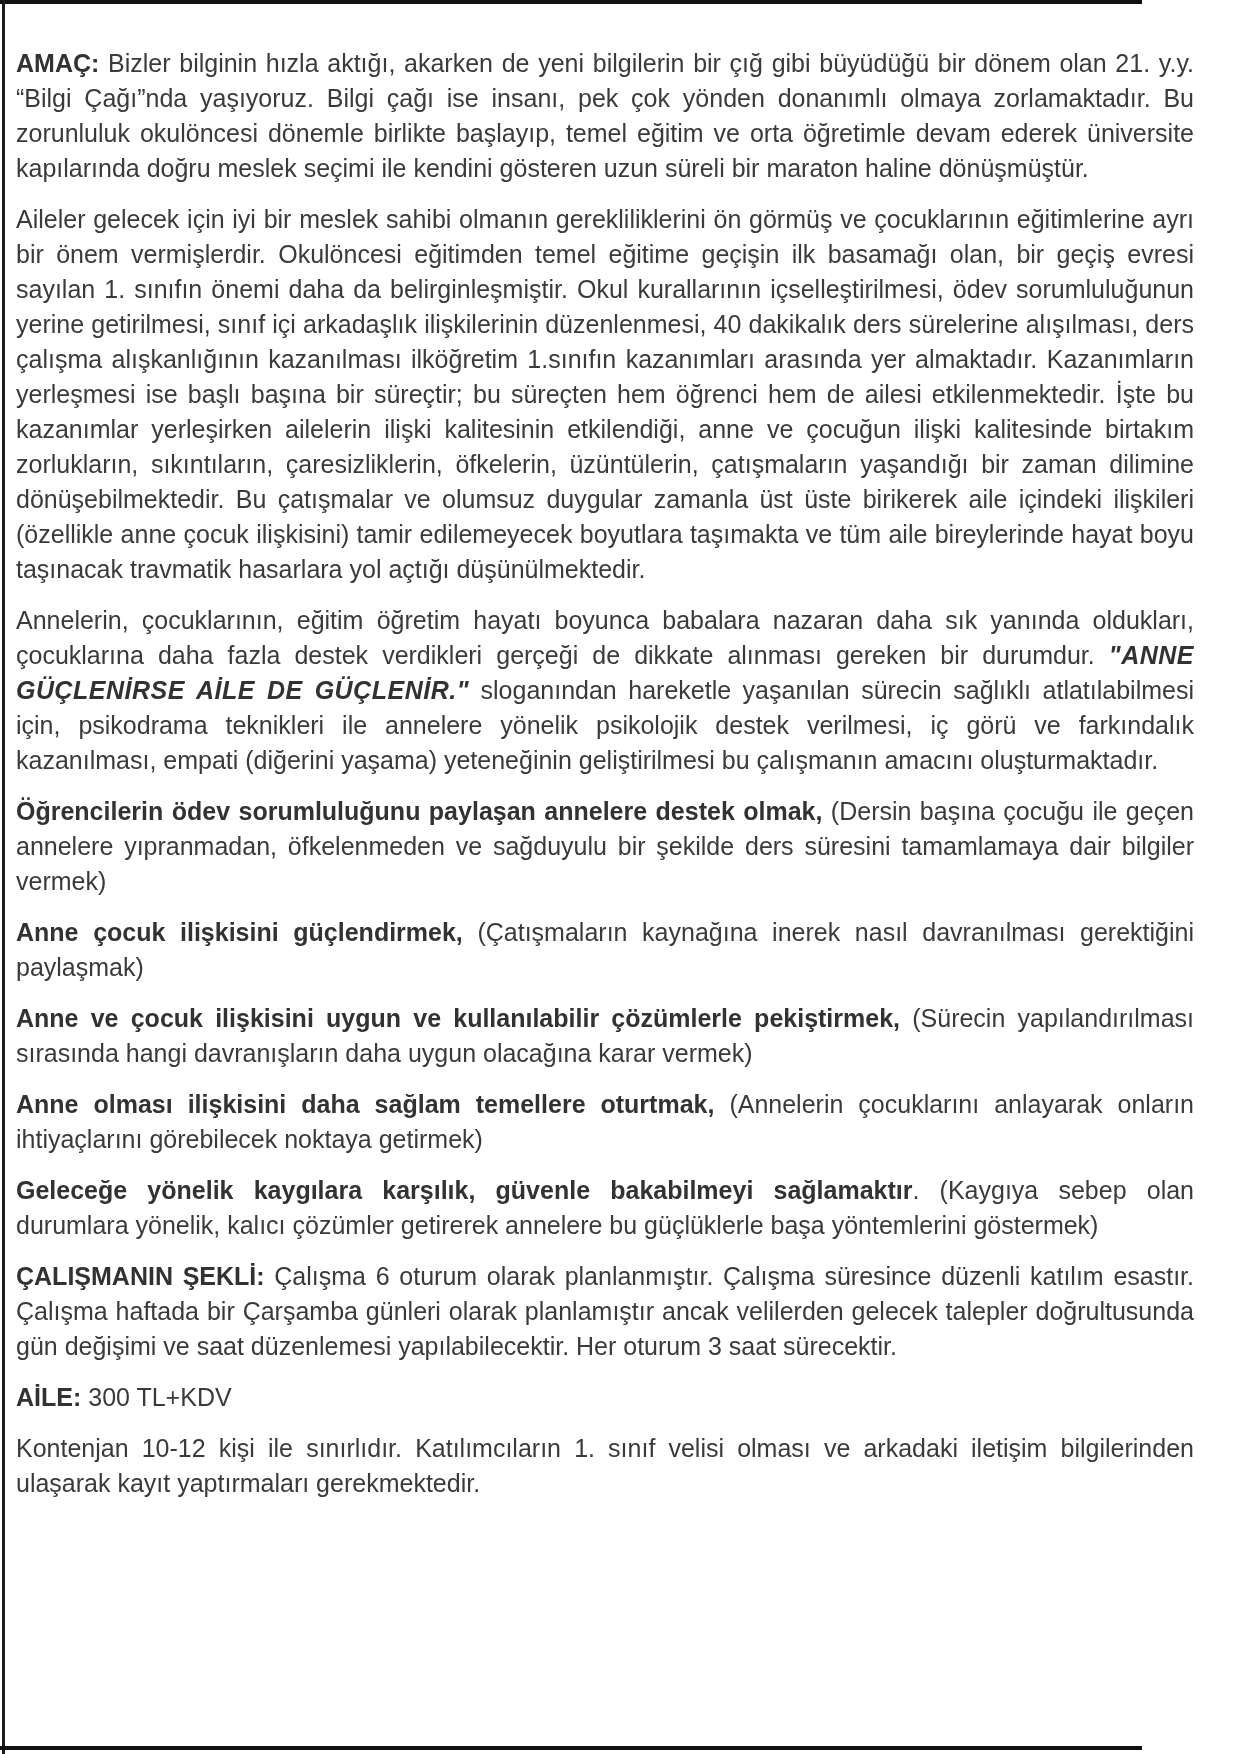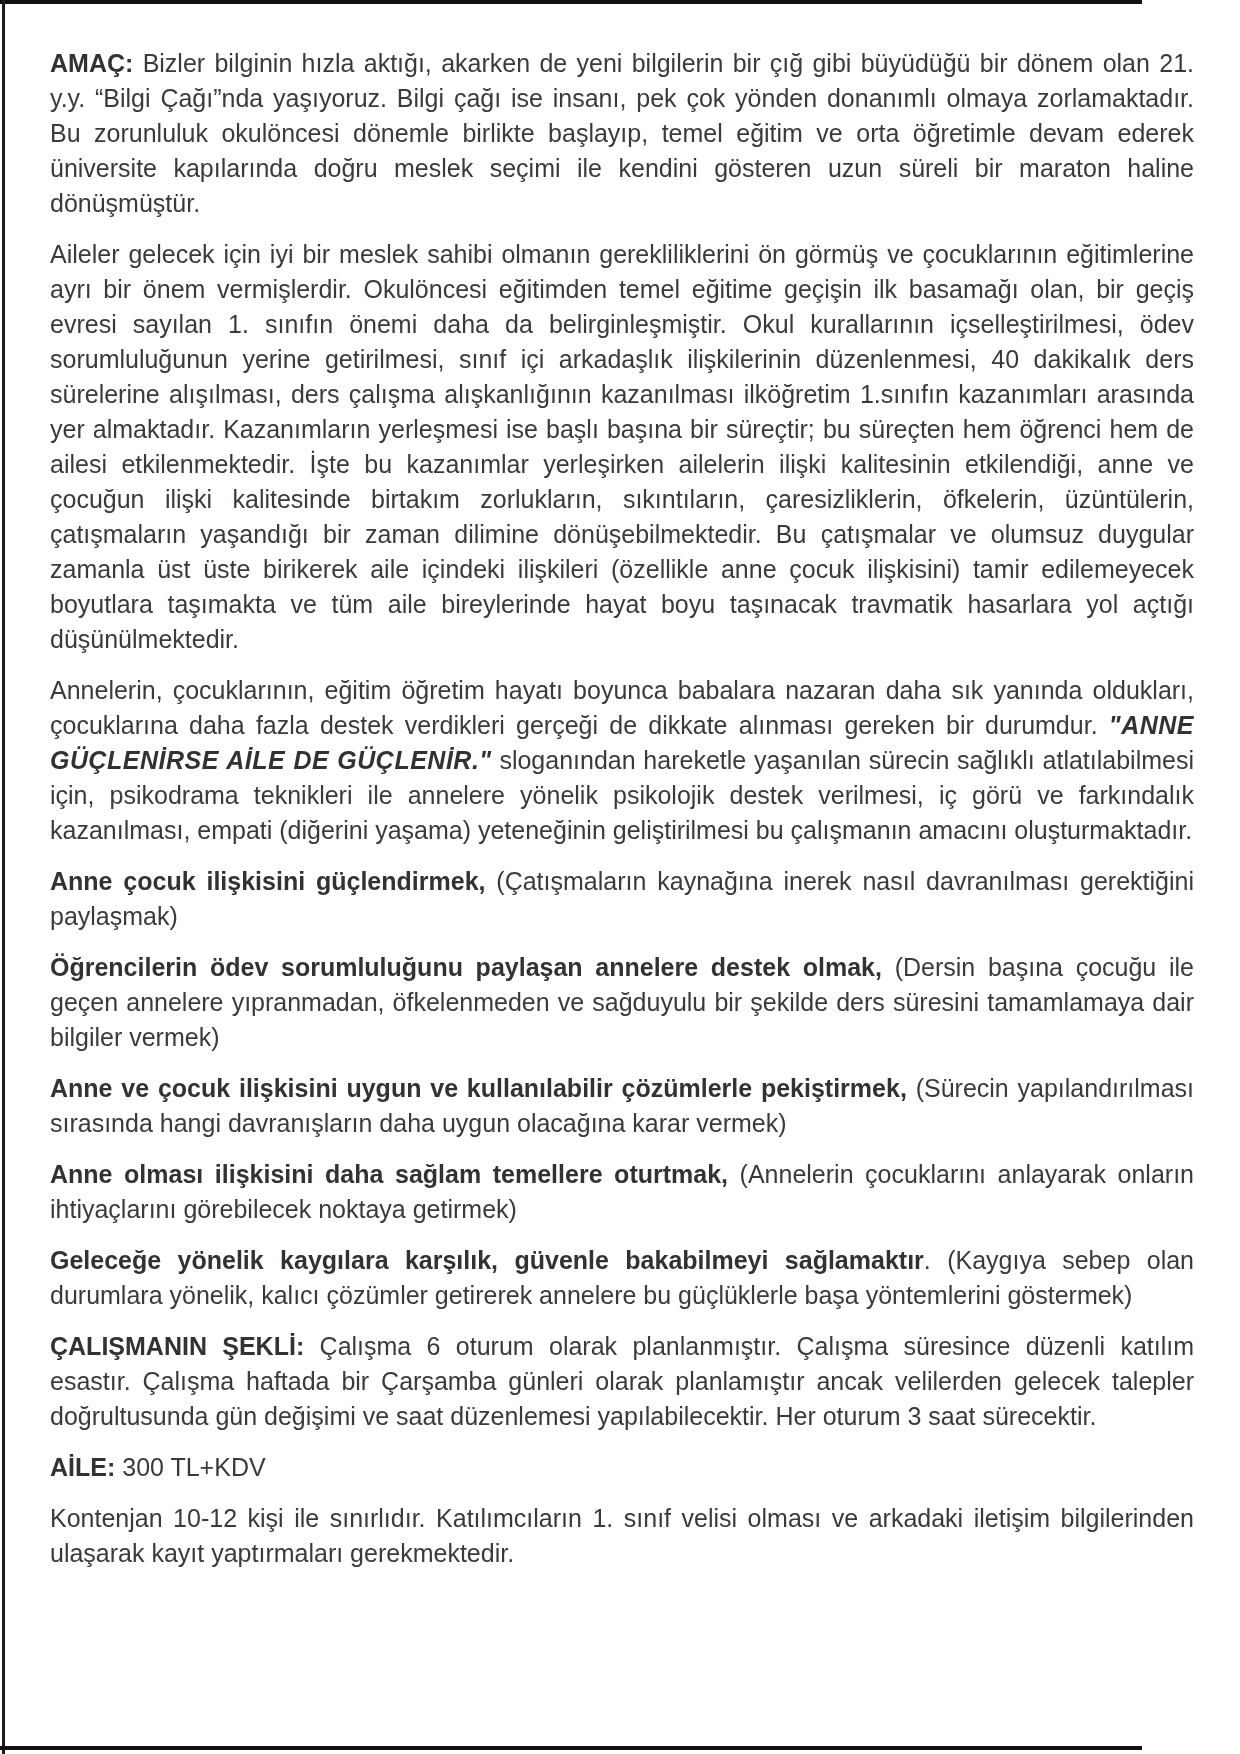--- a/index.html
+++ b/index.html
@@ -22,21 +22,21 @@
   }
   .border-bottom {
     position: absolute; left: 0; top: 1746px;
     width: 1142px; height: 4px; background: #111111;
   }
   .content {
     position: absolute;
     left: 0; top: 0;
     box-sizing: border-box;
     width: 1240px;
-    padding: 46px 46px 0 50px;
+    padding: 46px 46px 0 16px;
     font-size: 25px;
     line-height: 35px;
     text-align: justify;
     hyphens: auto;
     -webkit-hyphens: auto;
   }
   .content p { margin: 0 0 16px 0; }
   b.lead { font-weight: bold; color: #343231; }
   b.slogan { font-weight: bold; font-style: italic; color: #343231; letter-spacing: 0.5px; }
 </style>
@@ -50,23 +50,23 @@
 
   <div class="content">
 
     <p><b class="lead">AMAÇ:</b><span> Bizler bilginin hızla aktığı, akarken de yeni bilgilerin bir çığ gibi büyüdüğü bir dönem olan 21. y.y. “Bilgi Çağı”nda yaşıyoruz. Bilgi çağı ise insanı, pek çok yönden donanımlı olmaya zorlamaktadır. Bu zorunluluk okulöncesi dönemle birlikte başlayıp, temel eğitim ve orta öğretimle devam ederek üniversite kapılarında doğru meslek seçimi ile kendini gösteren uzun süreli bir maraton haline dönüşmüştür.</span></p>
 
     <p><span>Aileler gelecek için iyi bir meslek sahibi olmanın gerekliliklerini ön görmüş ve çocuklarının eğitimlerine ayrı bir önem vermişlerdir. Okulöncesi eğitimden temel eğitime geçişin ilk basamağı olan, bir geçiş evresi sayılan 1. sınıfın önemi daha da belirginleşmiştir. Okul kurallarının içselleştirilmesi, ödev sorumluluğunun yerine getirilmesi, sınıf içi arkadaşlık ilişkilerinin düzenlenmesi, 40 dakikalık ders sürelerine alışılması, ders çalışma alışkanlığının kazanılması ilköğretim 1.sınıfın kazanımları arasında yer almaktadır. Kazanımların yerleşmesi ise başlı başına bir süreçtir; bu süreçten hem öğrenci hem de ailesi etkilenmektedir. İşte bu kazanımlar yerleşirken ailelerin ilişki kalitesinin etkilendiği, anne ve çocuğun ilişki kalitesinde birtakım zorlukların, sıkıntıların, çaresizliklerin, öfkelerin, üzüntülerin, çatışmaların yaşandığı bir zaman dilimine dönüşebilmektedir. Bu çatışmalar ve olumsuz duygular zamanla üst üste birikerek aile içindeki ilişkileri (özellikle anne çocuk ilişkisini) tamir edilemeyecek boyutlara taşımakta ve tüm aile bireylerinde hayat boyu taşınacak travmatik hasarlara yol açtığı düşünülmektedir.</span></p>
 
     <p><span>Annelerin, çocuklarının, eğitim öğretim hayatı boyunca babalara nazaran daha sık yanında oldukları, çocuklarına daha fazla destek verdikleri gerçeği de dikkate alınması gereken bir durumdur.  </span><b class="slogan">"ANNE GÜÇLENİRSE AİLE DE GÜÇLENİR."</b><span> sloganından hareketle yaşanılan sürecin sağlıklı atlatılabilmesi için, psikodrama teknikleri ile annelere yönelik psikolojik destek verilmesi, iç görü ve farkındalık kazanılması, empati (diğerini yaşama)  yeteneğinin geliştirilmesi bu çalışmanın amacını oluşturmaktadır.</span></p>
 
 
+    <p><b class="lead">Öğrencilerin ödev sorumluluğunu paylaşan annelere destek olmak,</b><span> (Dersin başına çocuğu ile geçen annelere yıpranmadan, öfkelenmeden ve sağduyulu bir şekilde ders süresini tamamlamaya dair bilgiler vermek)</span></p>
+
     <p><b class="lead">Anne çocuk ilişkisini güçlendirmek,</b><span> (Çatışmaların kaynağına inerek nasıl davranılması gerektiğini paylaşmak)</span></p>
-
-    <p><b class="lead">Öğrencilerin ödev sorumluluğunu paylaşan annelere destek olmak,</b><span> (Dersin başına çocuğu ile geçen annelere yıpranmadan, öfkelenmeden ve sağduyulu bir şekilde ders süresini tamamlamaya dair bilgiler vermek)</span></p>
 
     <p><b class="lead">Anne ve çocuk ilişkisini uygun ve kullanılabilir çözümlerle pekiştirmek,</b><span> (Sürecin yapılandırılması sırasında hangi davranışların daha uygun olacağına karar vermek)</span></p>
 
     <p><b class="lead">Anne olması ilişkisini daha sağlam temellere oturtmak,</b><span> (Annelerin çocuklarını anlayarak onların ihtiyaçlarını görebilecek noktaya getirmek)</span></p>
 
     <p><b class="lead">Geleceğe yönelik kaygılara karşılık, güvenle bakabilmeyi sağlamaktır</b><span>. (Kaygıya sebep olan durumlara yönelik, kalıcı çözümler getirerek annelere bu güçlüklerle başa yöntemlerini göstermek)</span></p>
 
     <p><b class="lead">ÇALIŞMANIN ŞEKLİ:</b><span> Çalışma 6 oturum olarak planlanmıştır. Çalışma süresince düzenli katılım esastır. Çalışma haftada bir Çarşamba günleri olarak planlamıştır ancak velilerden gelecek talepler doğrultusunda gün değişimi ve saat düzenlemesi yapılabilecektir. Her oturum 3 saat sürecektir.</span></p>
 
     <p><b class="lead">AİLE:</b><span> 300 TL+KDV</span></p>

